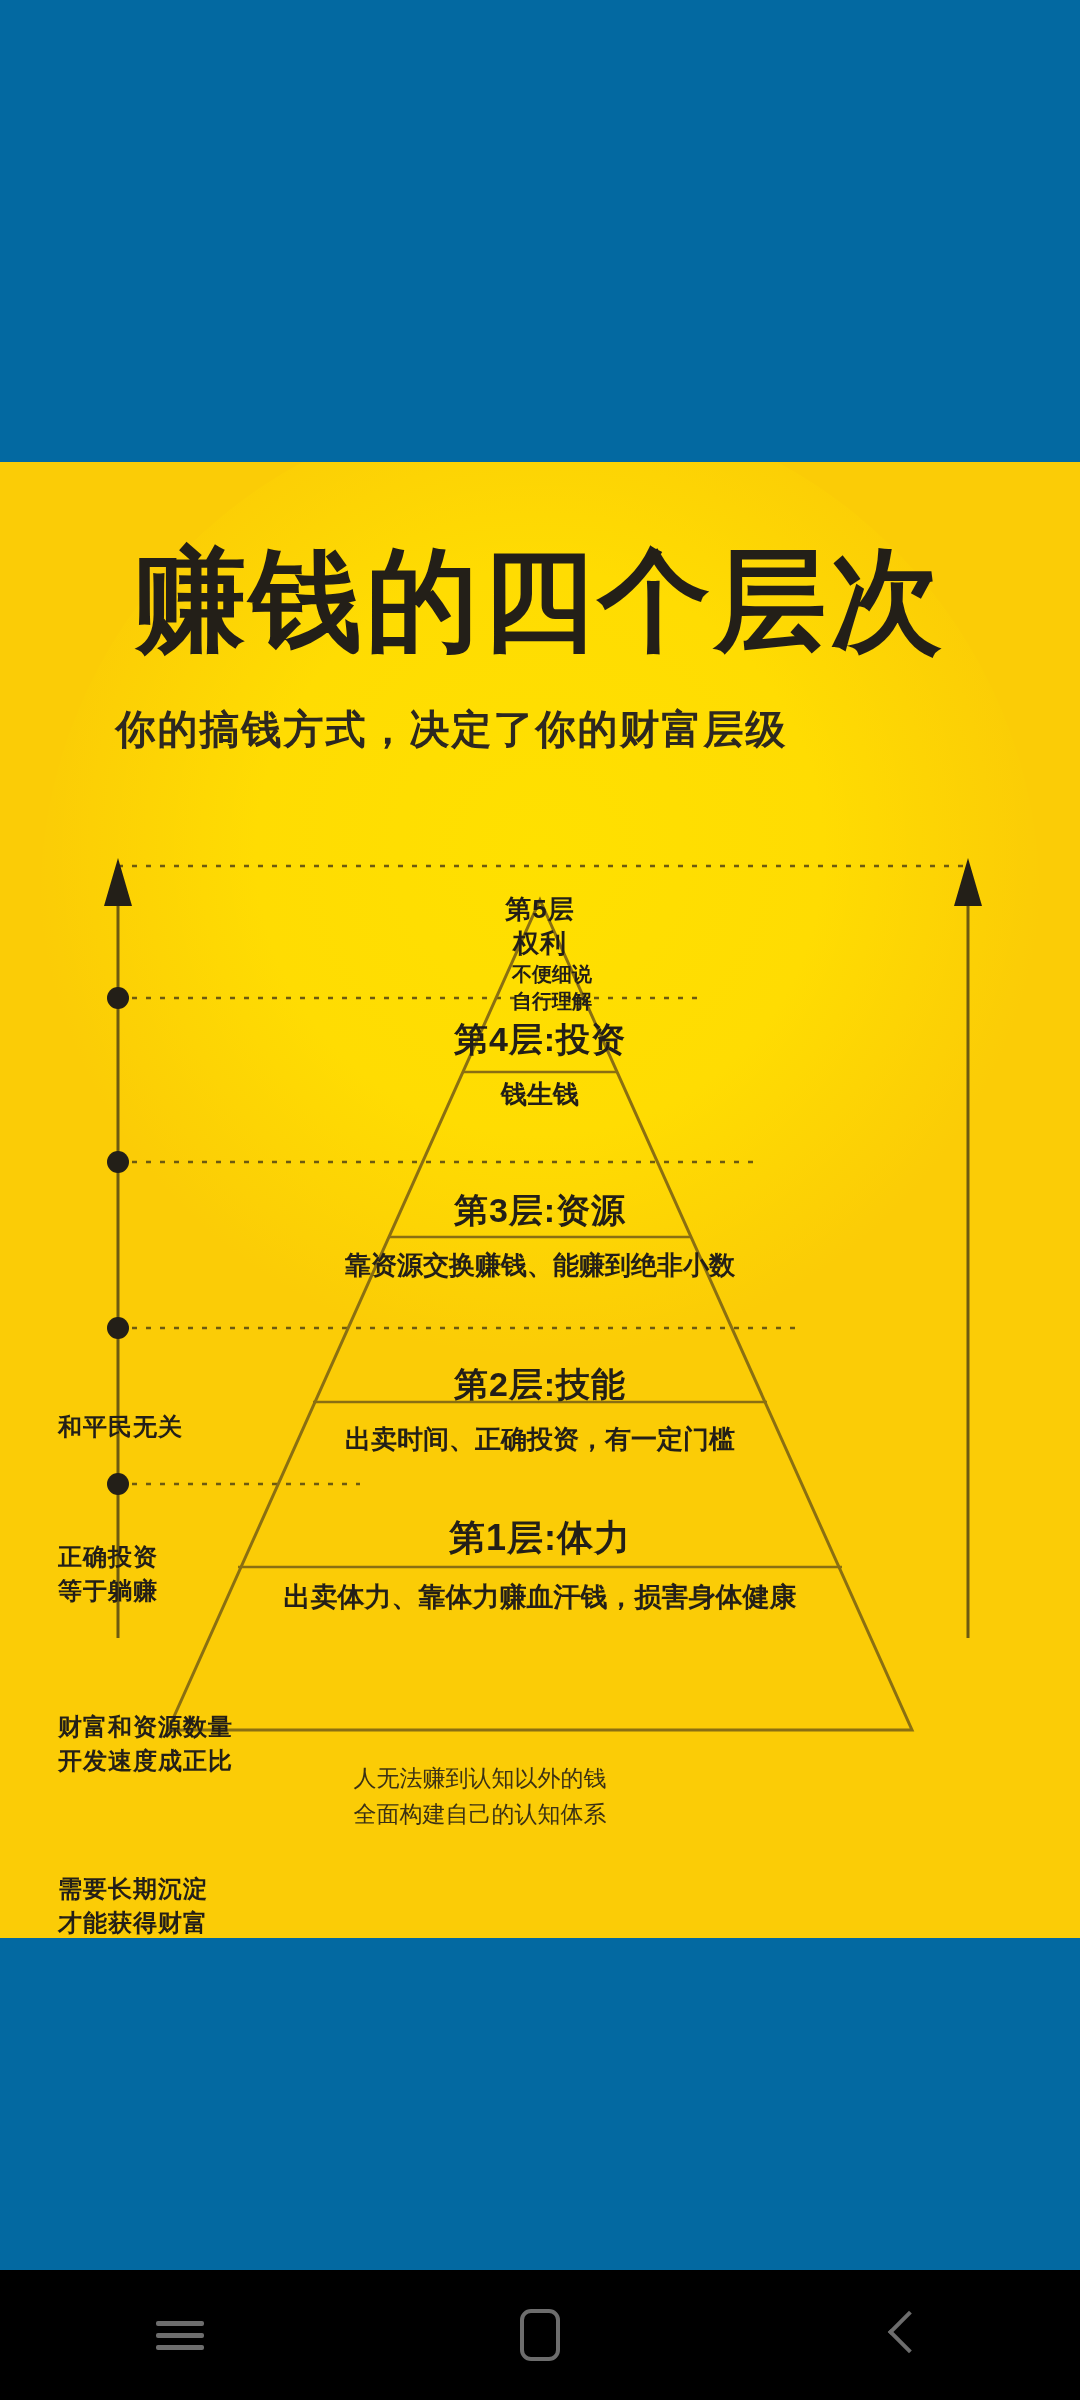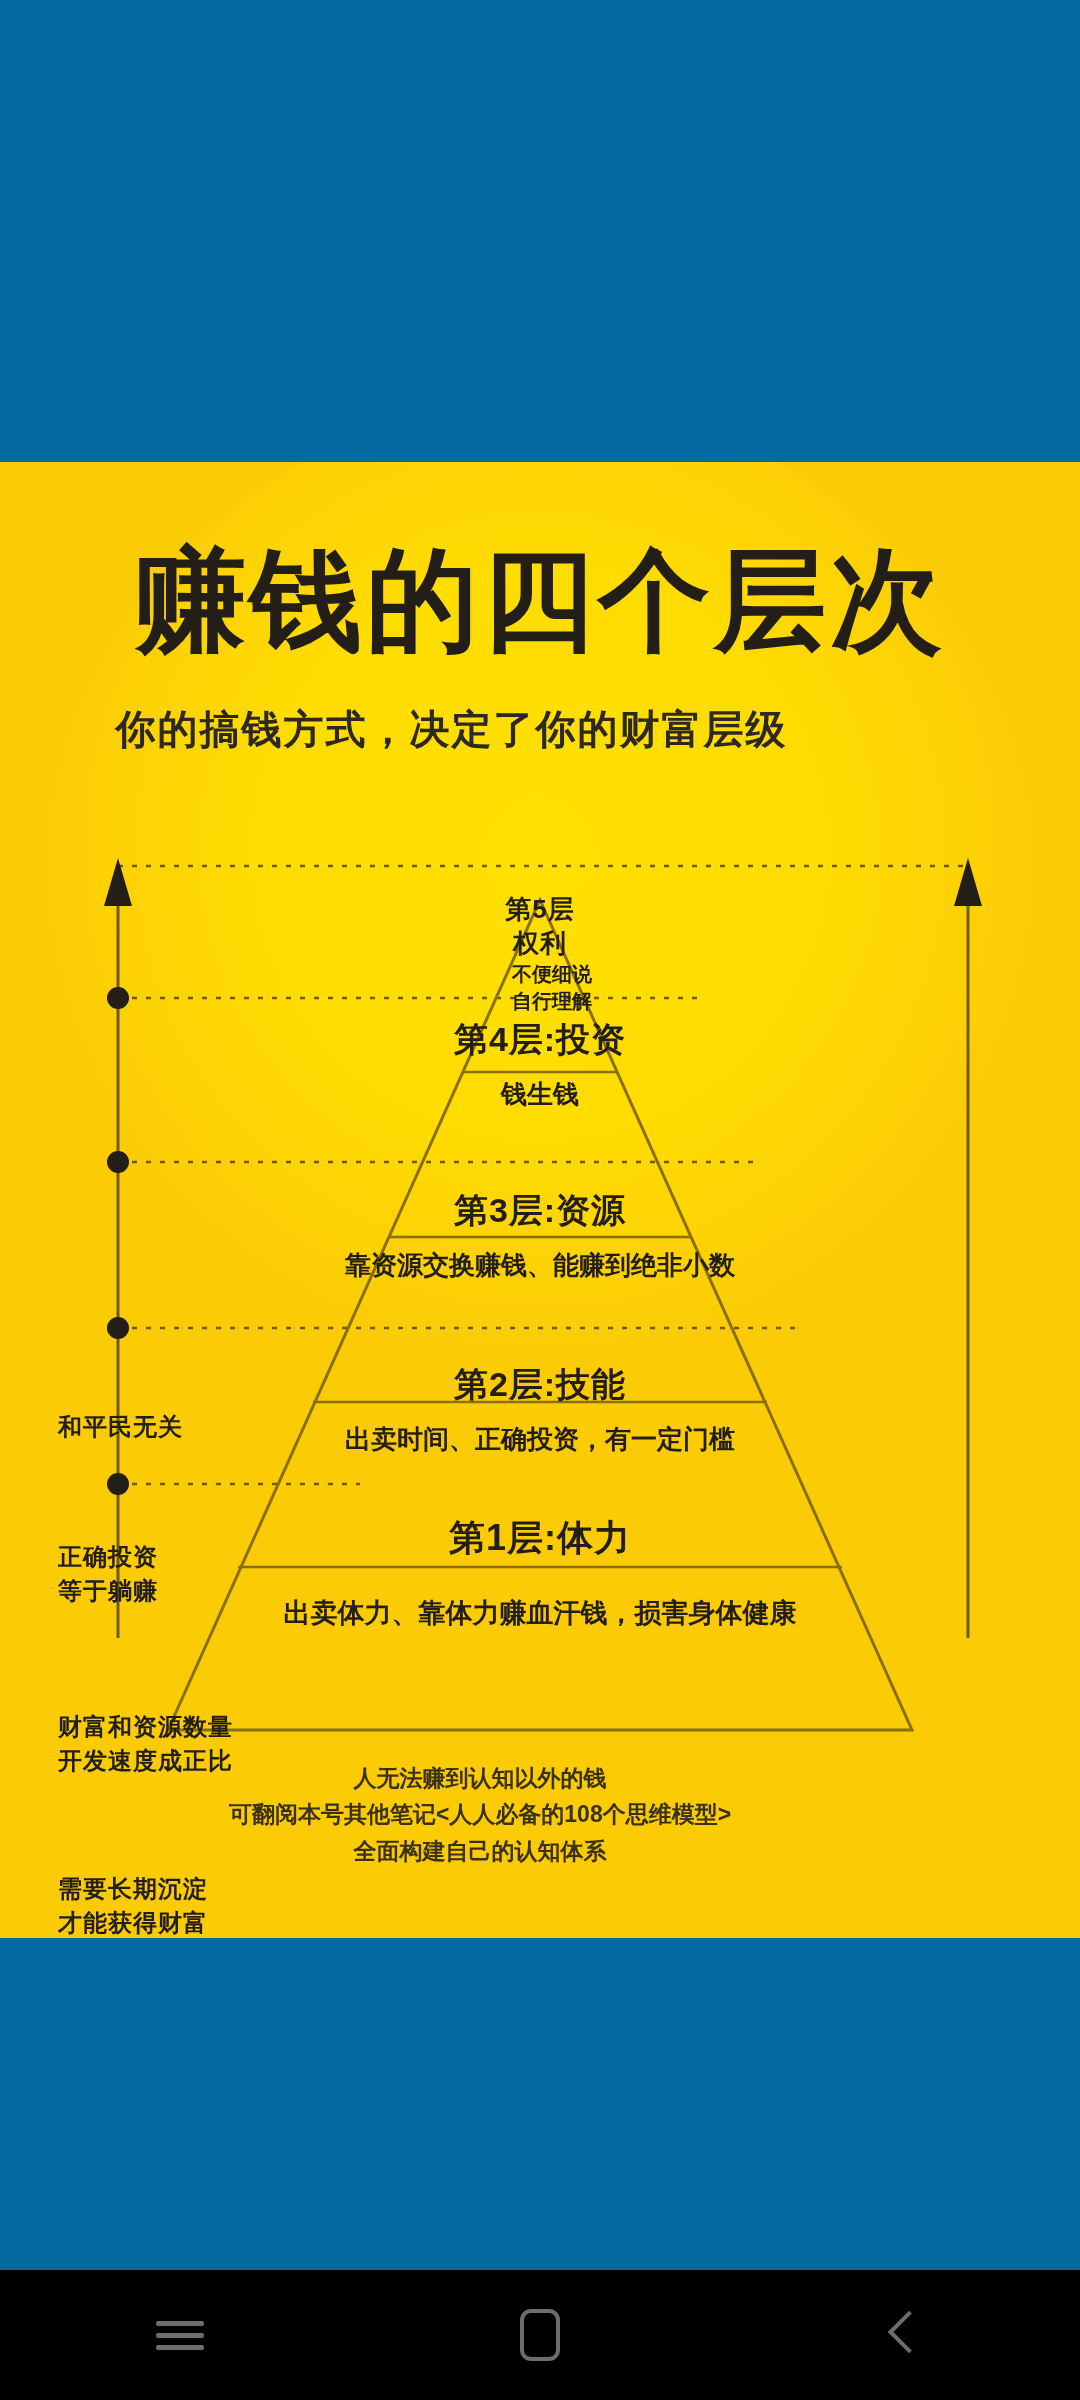--- a/index.html
+++ b/index.html
@@ -61,38 +61,38 @@
   #tier3 { top:726px; }
   #tier3 .head { font-size:34px; }
   #tier3 .sub  { font-size:26px; margin-top:14px; font-weight:600; }
   
   #tier2 { top:900px; }
   #tier2 .head { font-size:34px; }
   #tier2 .sub  { font-size:26px; margin-top:14px; font-weight:600; }
   
   #tier1 { top:1052px; }
   #tier1 .head { font-size:36px; }
-  #tier1 .sub  { font-size:27px; margin-top:32px; font-weight:600; }
+  #tier1 .sub  { font-size:27px; margin-top:16px; font-weight:600; }
 
   
   .note {
     position:absolute; left:58px;
     color:#231f18; font-size:24px; font-weight:600;
     line-height:1.42; letter-spacing:1px; white-space:nowrap;
   }
   #note5 { top:948px; }
   #note4 { top:1078px; }
   #note3 { top:1248px; }
   #note2 { top:1410px; }
 
   
   #footer {
     position:absolute; left:0; top:1298px; width:960px;
     text-align:center; color:#3b3115;
-    font-size:23px; font-weight:700; line-height:1.58;
+    font-size:23px; font-weight:400; line-height:1.58;
   }
   #footer div { white-space:nowrap; }
 
   
   #navbar {
     position:absolute; left:0; bottom:0; width:1080px; height:130px;
     background:#000; display:flex; align-items:center; justify-content:space-around;
   }
   .navbtn { width:150px; height:90px; display:flex; align-items:center; justify-content:center; }
   .bars { width:48px; }
@@ -193,21 +193,20 @@
       </div>
       <div class="note" id="note2">
         <div>需要长期沉淀</div>
         <div>才能获得财富</div>
       </div>
 
     </div>
 
     <div id="footer">
       <div>人无法赚到认知以外的钱</div>
-      <div>可翻阅本号其他笔记&lt;人人必备的108个思维模型&gt;</div>
       <div>全面构建自己的认知体系</div>
     </div>
   </div>
 
   <div id="navbar">
     <div class="navbtn">
       <div class="bars">
           <i></i>
           <i></i>
           <i></i>

